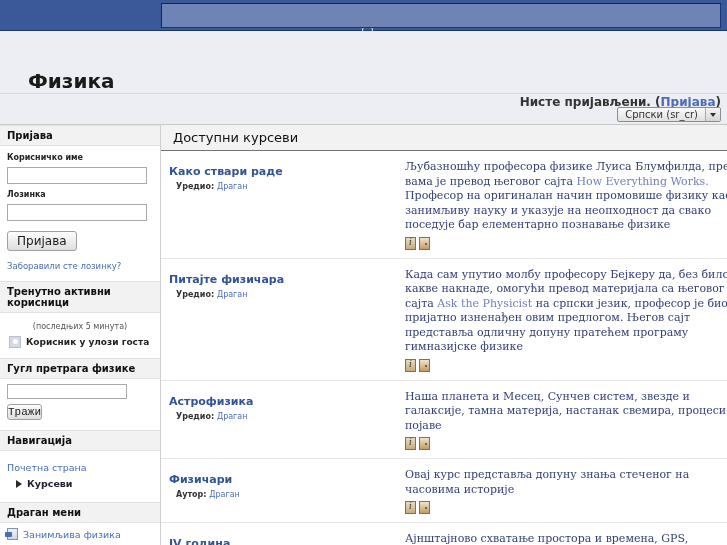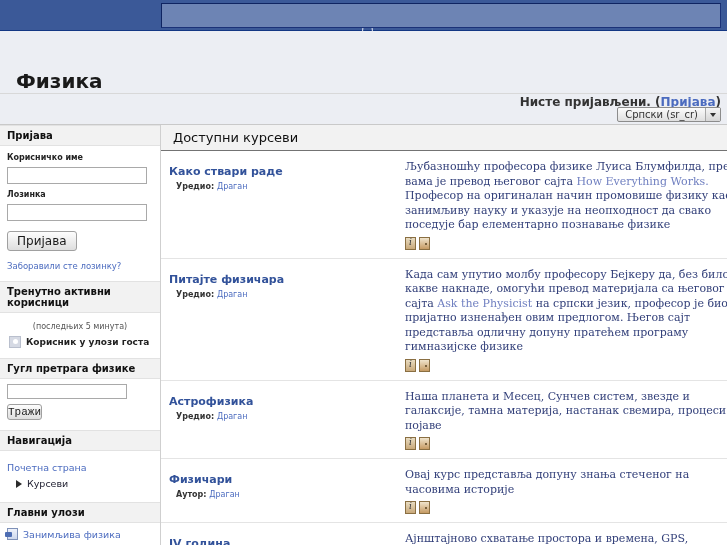--- a/index.html
+++ b/index.html
@@ -48,21 +48,21 @@
 
   
   .headband {
     background: #eceef3;
     height: 63px;
     position: relative;
     border-bottom: 1px solid #d8d8d8;
   }
   .sitetitle {
     position: absolute;
-    left: 16px; top: 38px;
+    left: 28px; top: 38px;
     font-size: 20px;
     font-weight: bold;
     color: #1a1a1a;
     font-family: "DejaVu Sans", "Liberation Sans", sans-serif;
   }
 
   
   .loginband {
     background: #eceef3;
     height: 31px;
@@ -205,21 +205,21 @@
     font-family: Liberation Mono, monospace;
   }
   .navlist { list-style: none; margin: 0; padding: 0; }
   .navlist li { margin: 0 0 3px 0; }
   .navlink {
     font-size: 9.5px;
     color: #4b6bbf;
     text-decoration: none;
     cursor: pointer;
   }
-  .navlink.dark { color: #223; font-weight: normal; }
+  .navlink.dark { color: #223; font-weight: bold; }
   .nav-sub { padding-left: 9px; display: flex; align-items: center; gap: 5px; }
   .sq {
     width: 5px; height: 5px; background: #9aa3b5;
     display: inline-block; flex: none;
   }
   .tri {
     width: 0; height: 0; flex: none;
     border-top: 4px solid transparent;
     border-bottom: 4px solid transparent;
     border-left: 6px solid #2b2b2b;
@@ -369,21 +369,21 @@
           </li>
           <li class="nav-sub">
             <span class="tri"></span>
             <a class="navlink dark">Курсеви</a>
           </li>
         </ul>
       </div>
     </div>
 
     <div class="block">
-      <div class="block-head">Главни улози</div>
+      <div class="block-head">Драган мени</div>
       <div class="block-body">
         <ul class="menulist">
           <li>
             <span class="fileicon"></span>
             <a class="navlink">Занимљива физика</a>
           </li>
 
         </ul>
       </div>
     </div>

